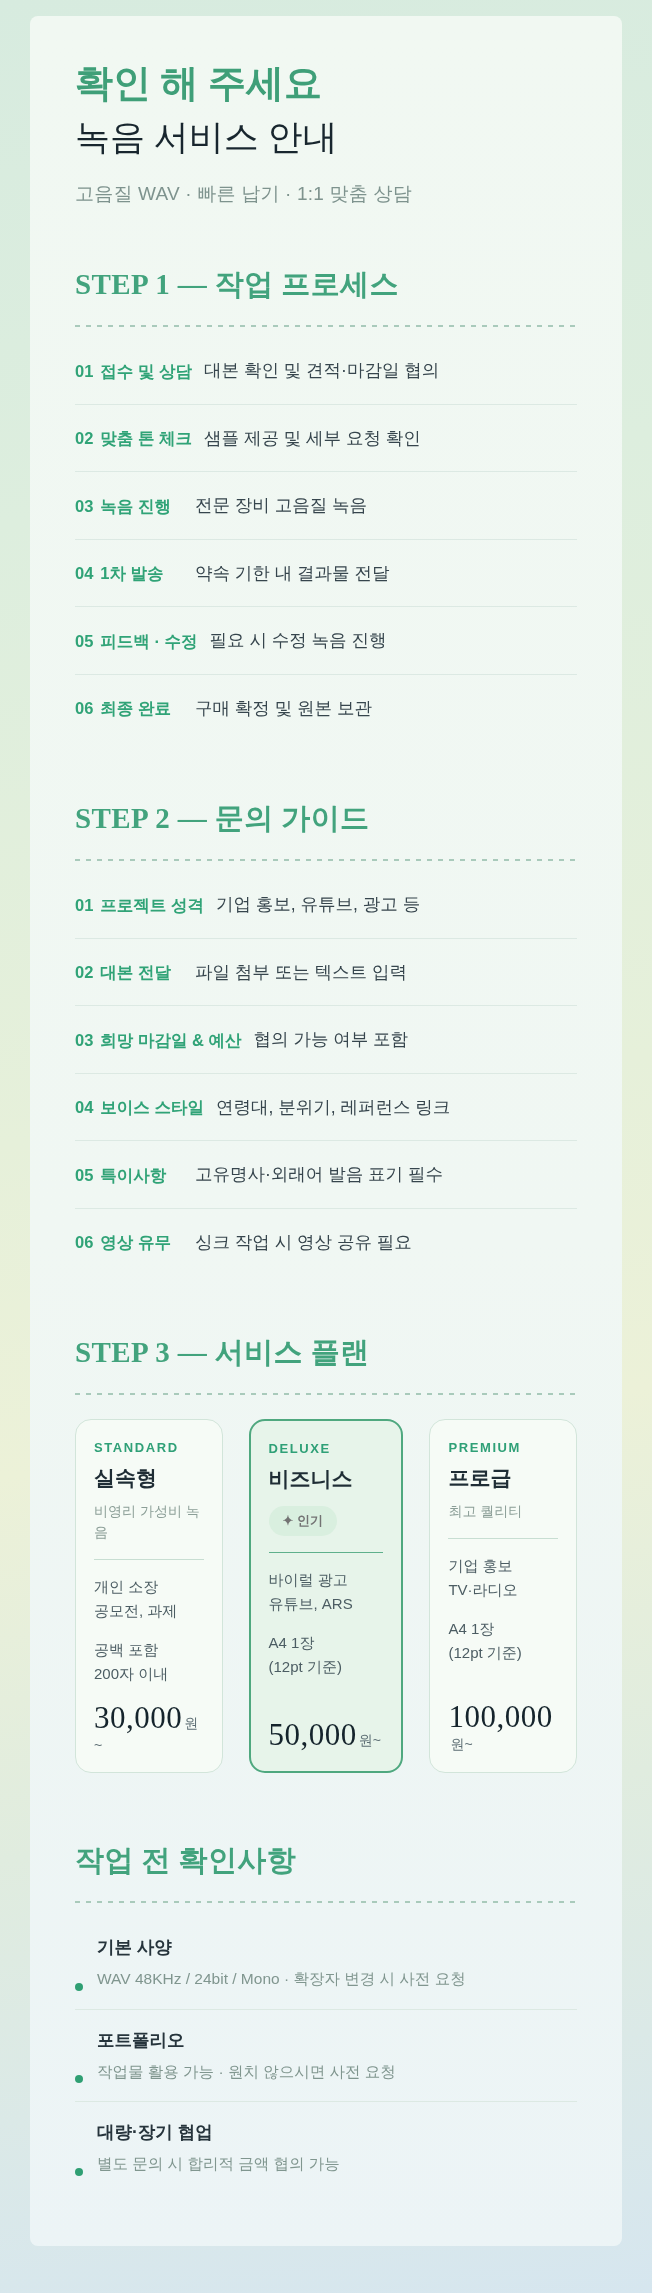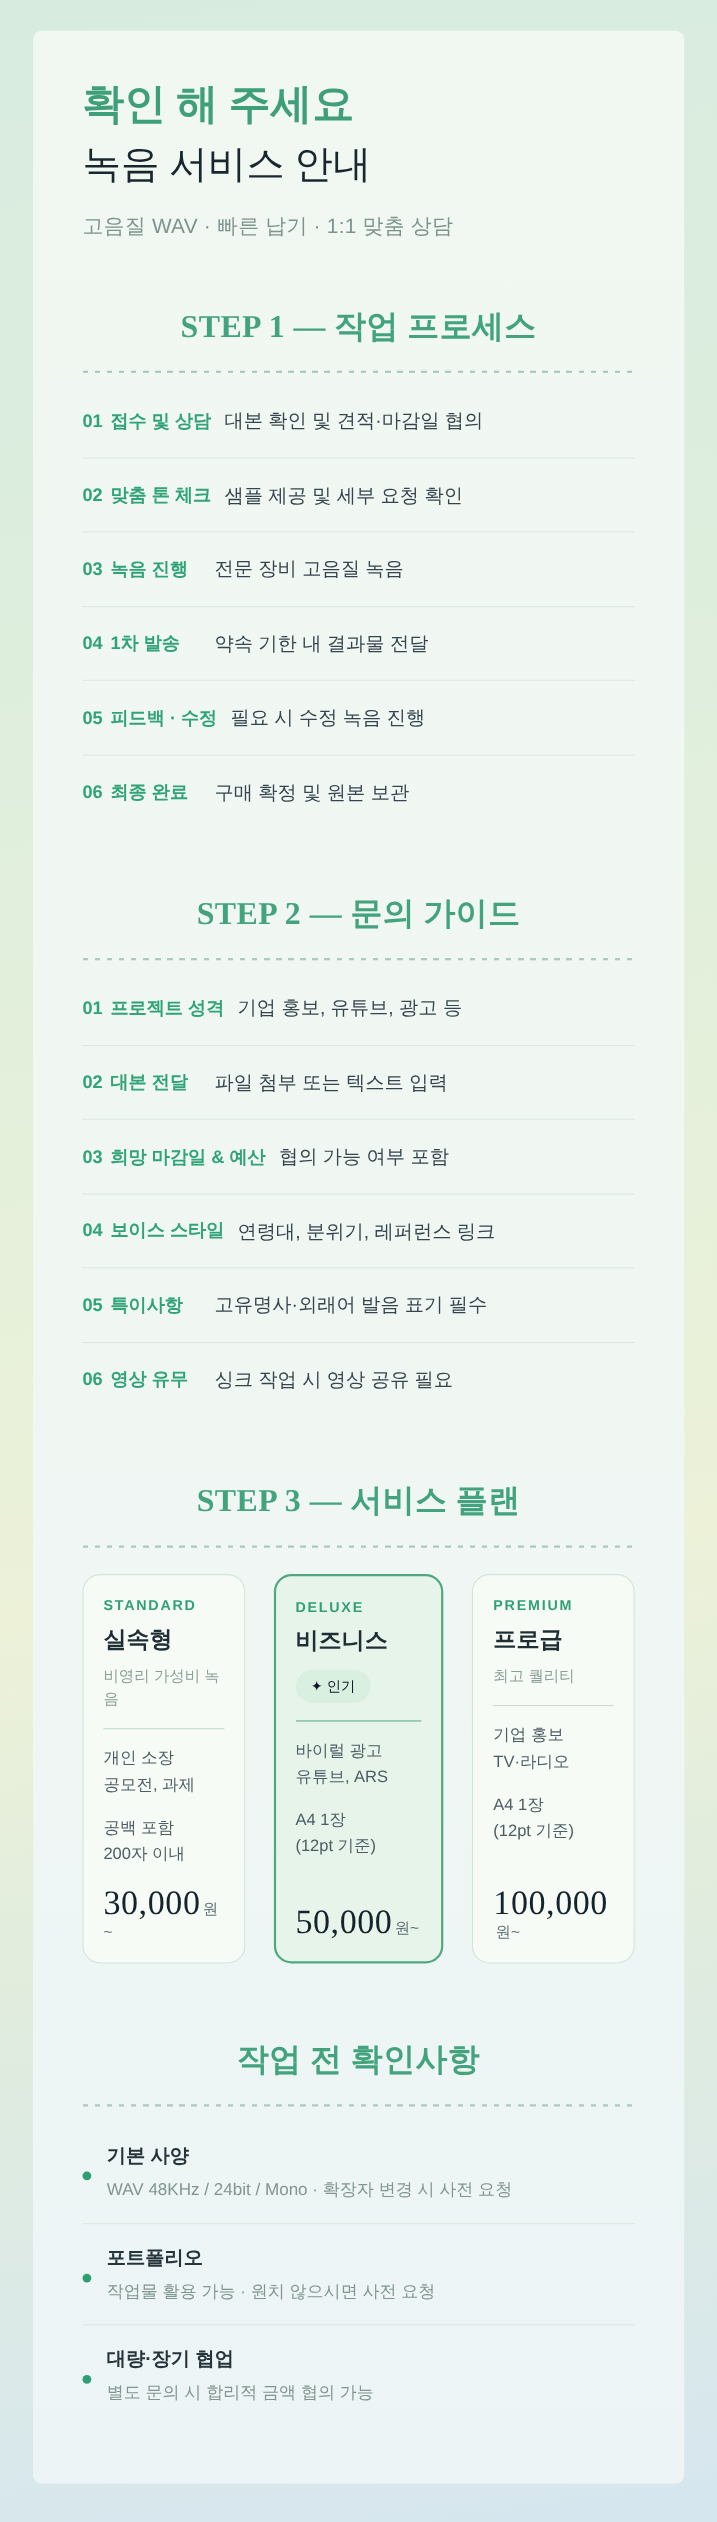--- a/index.html
+++ b/index.html
@@ -8,21 +8,21 @@
     width: 652px;
     height: 2293px;
     font-family: "Liberation Sans", sans-serif;
     background: linear-gradient(172deg,
       #d7ebdf 0%, #ddeede 22%, #e6f0da 48%,
       #ecf1d8 62%, #e0ecdf 78%, #d6e6ef 100%);
   }
   .card {
     width: 592px;
     height: 2230px;
-    margin: 28px auto 0;
+    margin: 16px auto 0;
     border-radius: 8px;
     background: linear-gradient(180deg, #f1f8f2 0%, #f0f7f3 55%, #ecf4f6 100%);
     padding: 44px 45px 0;
     overflow: hidden;
   }
   .title-green {
     font-family: "Liberation Serif", serif;
     font-weight: 700;
     font-size: 38px;
     line-height: 1.25;
@@ -44,21 +44,20 @@
     letter-spacing: .2px;
   }
   .section { margin-top: 58px; }
   .section-heading {
     font-family: "Liberation Serif", serif;
     font-weight: 700;
     font-size: 29px;
     letter-spacing: .4px;
     color: #42a37d;
     margin: 0;
-    text-align: center;
   }
   .dashed-divider {
     margin-top: 20px;
     height: 2px;
     background: repeating-linear-gradient(90deg, #a9cabb 0 5px, transparent 5px 11px);
   }
   .step-list { margin-top: 10px; }
   .step-row {
     display: flex;
     align-items: flex-end;
@@ -117,22 +116,22 @@
   .tagline {
     margin-top: 9px;
     font-size: 14px;
     line-height: 1.5;
     color: #8b9e97;
   }
   .badge {
     margin-top: 13px;
     align-self: flex-start;
     font-size: 13px;
-    font-weight: 400;
-    color: #0f172a;
+    font-weight: 700;
+    color: #737373;
     background: #d9efdf;
     border-radius: 999px;
     padding: 6px 14px;
   }
   .plan-divider {
     margin-top: 16px;
     height: 1px;
     background: #c8ded2;
   }
   .plan.featured .plan-divider { background: #5fb08c; }
@@ -152,21 +151,21 @@
     letter-spacing: .5px;
   }
   .suffix {
     font-size: 14px;
     color: #5d6e74;
     margin-left: 2px;
   }
   .notes-list { margin-top: 14px; }
   .note-row {
     display: flex;
-    align-items: center;
+    align-items: flex-end;
     padding: 18px 0;
   }
   .note-row + .note-row { border-top: 1px solid #dce9e3; }
   .dot {
     flex: 0 0 auto;
     width: 8px;
     height: 8px;
     border-radius: 50%;
     background: #2f9f73;
     margin: 7px 14px 0 0;

